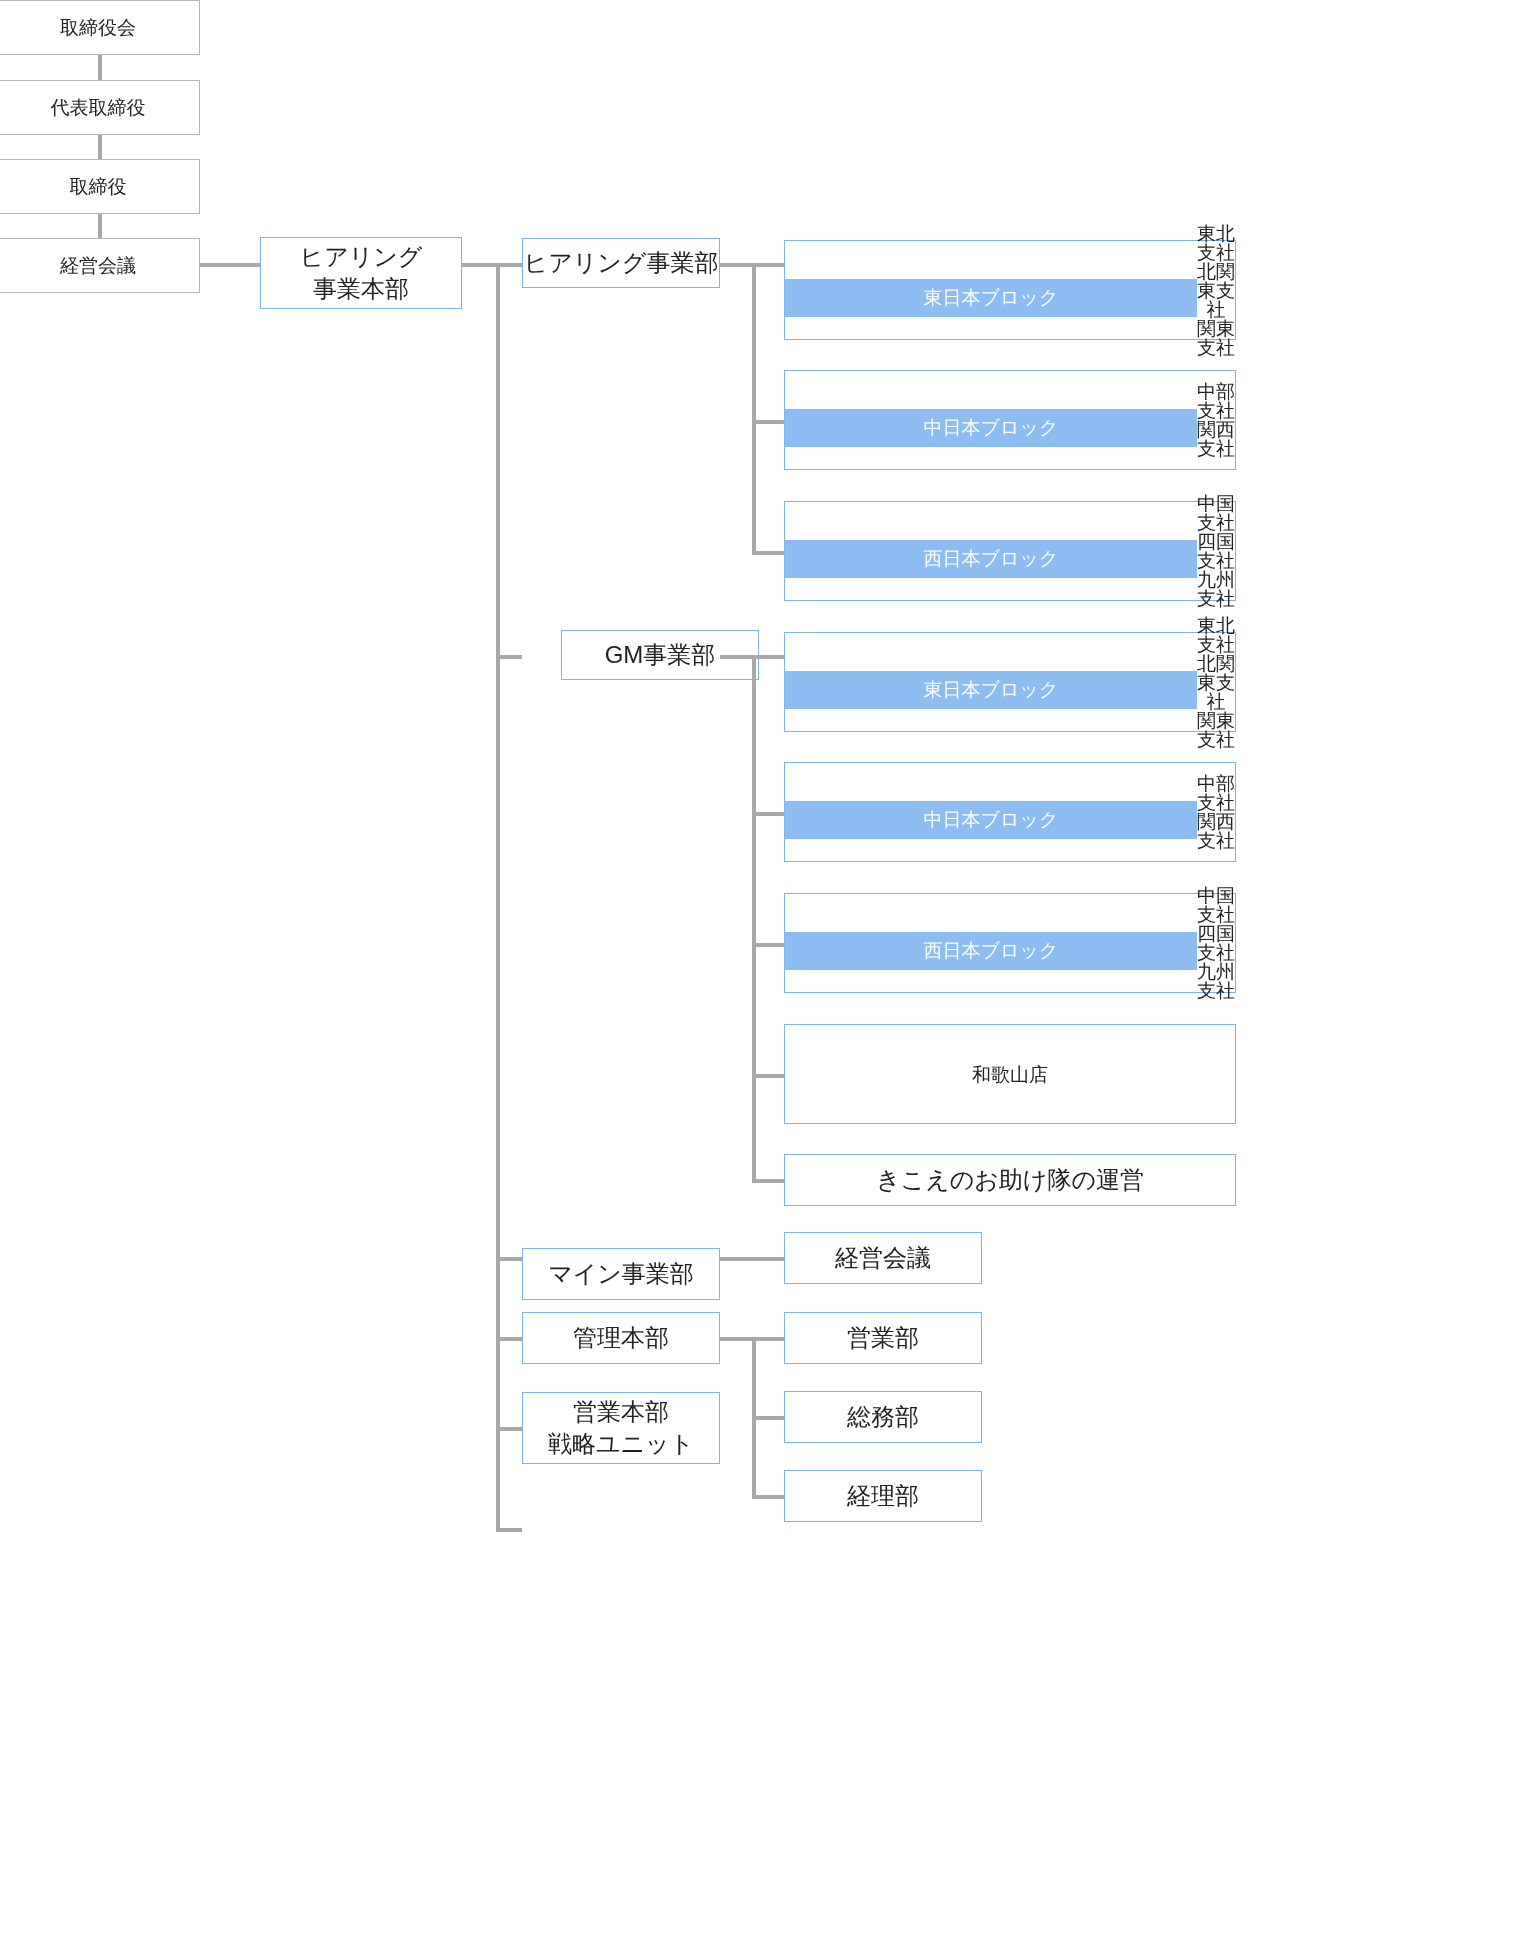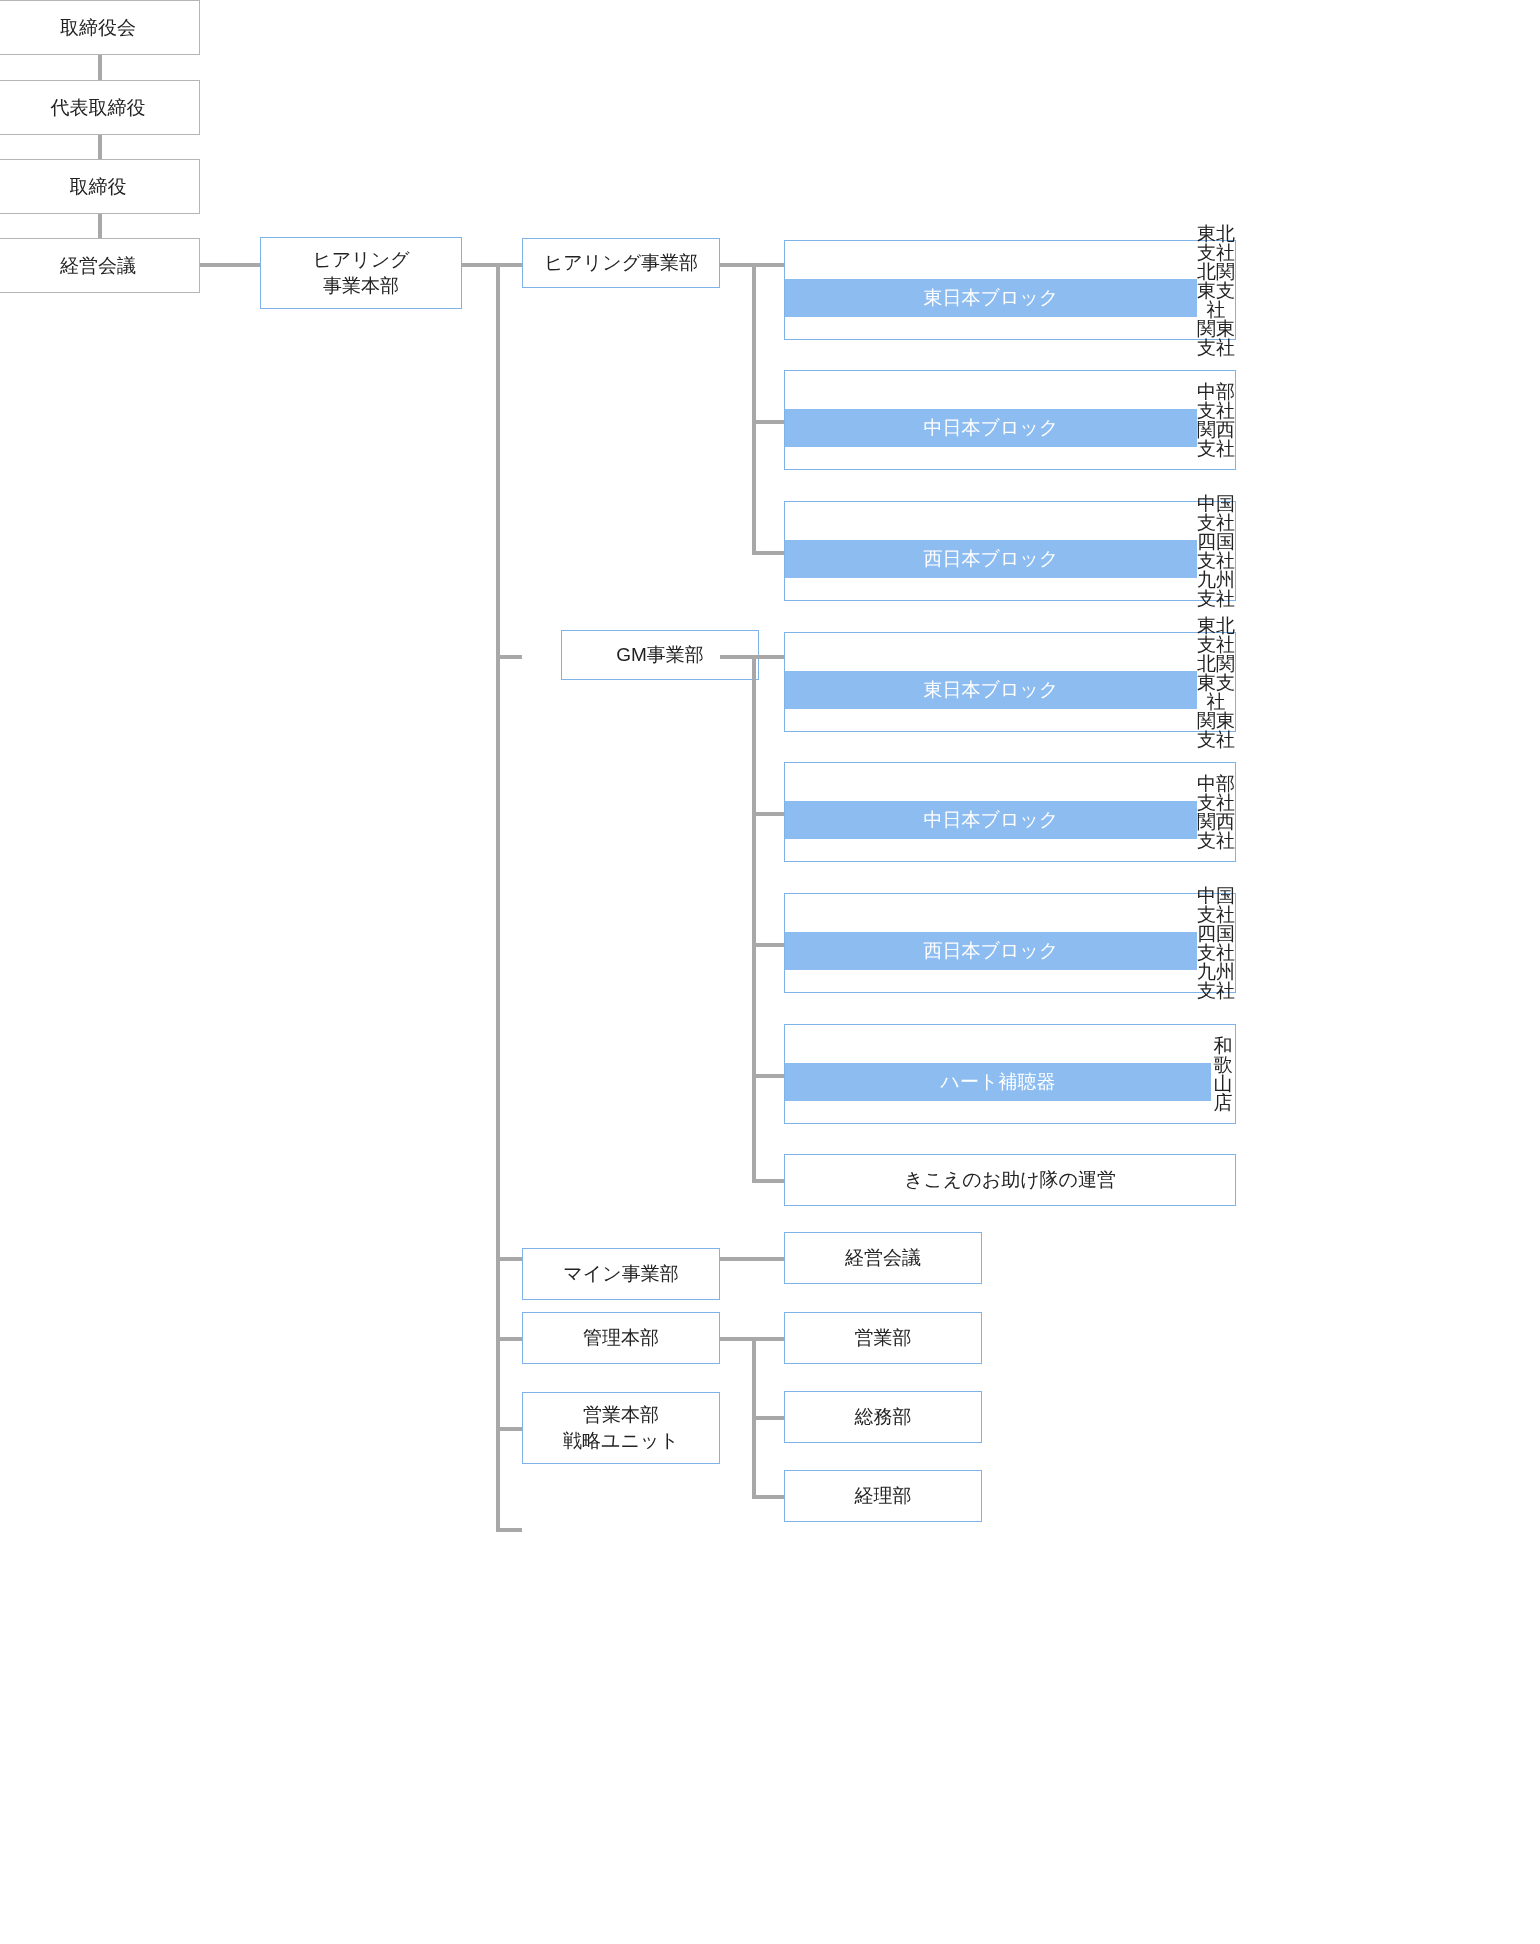--- a/index.html
+++ b/index.html
@@ -35,21 +35,21 @@
     justify-content: center;
     text-align: center;
     line-height: 1.35;
   }
   .box.gray {
     border: 1px solid #b5b5b5;
     font-size: 19px;
   }
   .box.blue {
     border: 1px solid #7db3e8;
-    font-size: 19px;
+    font-size: 24px;
   }
 
   
   .card {
     position: absolute;
     box-sizing: border-box;
     border: 1px solid #7db3e8;
     background: #ffffff;
     display: flex;
     align-items: center;
@@ -159,21 +159,20 @@
   </div>
 
   <div class="ln h" style="left:752px; top:943px; width:32px;"></div>
   <div class="card" style="left:784px; top:893px; width:452px; height:100px;">
     <div class="card-head" style="width:426px; height:38px;">西日本ブロック</div>
     <div class="card-body">中国支社　四国支社　九州支社</div>
   </div>
 
   <div class="ln h" style="left:752px; top:1074px; width:32px;"></div>
   <div class="card" style="left:784px; top:1024px; width:452px; height:100px;">
-    <div class="card-head" style="width:426px; height:38px;">ハート補聴器</div>
     <div class="card-body">和歌山店</div>
   </div>
 
   <div class="ln h" style="left:752px; top:1179px; width:32px;"></div>
   <div class="box blue" style="left:784px; top:1154px; width:452px; height:52px;">
     <span>きこえのお助け隊の運営</span>
   </div>
 
   <div class="ln h" style="left:496px; top:1257px; width:26px;"></div>
   <div class="box blue" style="left:522px; top:1232px; width:198px; height:52px;margin-top:16px;">

